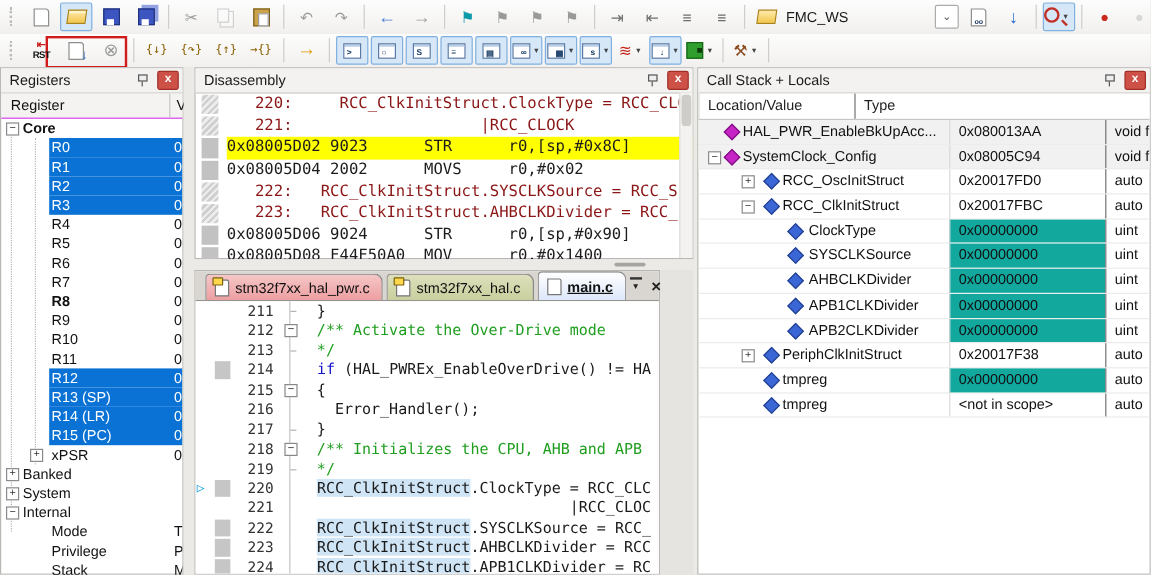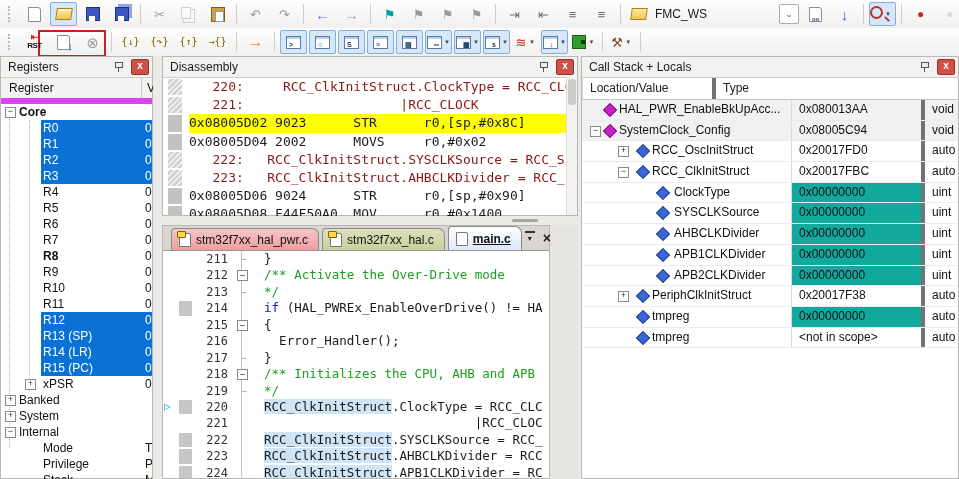--- a/index.html
+++ b/index.html
@@ -55,21 +55,21 @@
   .ptitle{height:20px;background:#f3f2f0;border-bottom:1px solid #cfcdca;display:flex;align-items:center;
           padding:0 3px 0 7px;font-size:12px;color:#1a1a1a}
   .pin{width:11px;height:12px;margin-left:auto;position:relative;margin-right:7px}
   .pin::before{content:"";position:absolute;left:2px;top:1px;width:6px;height:4px;border:1px solid #555;background:#eee}
   .pin::after{content:"";position:absolute;left:5px;top:7px;width:1px;height:4px;background:#555}
   .pclose{width:16px;height:14px;background:#ce5148;border:1px solid #9d2f27;border-radius:2px;color:#fff;
           font-size:10px;line-height:12px;text-align:center;font-weight:bold}
   .vsplit,.hsplit{position:absolute;background:#eceae7}
   
   #registers-panel{left:0;top:0;bottom:0;width:153px}
-  .rhead{position:relative;height:20px;background:#f4f3f1;border-bottom:6px solid #d946ef}
+  .rhead{position:relative;height:20px;background:#f4f3f1;border-bottom:1px solid #d946ef}
   .rhead .rh1{position:absolute;left:8px;top:3px}
   .rhead .rhdiv{position:absolute;left:140px;top:0;bottom:0;width:1px;background:#c6c6c6}
   .rhead .rh2{position:absolute;left:146px;top:3px}
   #reg-rows{position:relative;overflow:hidden;height:383px}
   .rrow{position:relative;height:16px;line-height:16px}
   .rrow.sel::before{content:"";position:absolute;left:40px;right:0;top:0;bottom:0;background:#0a72d4}
   .rrow .rl{position:absolute;z-index:1;white-space:nowrap}
   .rrow .rl.b{font-weight:bold}
   .rrow.sel .rl,.rrow.sel .rv{color:#fff}
   .rrow .rv{position:absolute;left:144px;width:9px;overflow:hidden;z-index:1}
@@ -129,21 +129,21 @@
   .seg.p{color:#1a1a1a}
   .seg.cm{color:#1f9e1f}
   .seg.kw{color:#1414c8}
   .seg.hl{background:#cfe4f5;color:#1a1a1a}
   
   #callstack-panel{left:581px;top:0;bottom:0;width:378px}
   .cshead{display:flex;height:21px;line-height:21px;background:#fff;border-bottom:1px solid #c6c6c6;
       font-size:12px;color:#222}
   .cs-name{width:209px;position:relative;overflow:hidden;flex:none}
   .cs-loc{width:130px;border-left:1px solid #d9d9d9;padding-left:7px;overflow:hidden;flex:none;box-sizing:border-box}
-  .cs-type{flex:1;border-left:4px solid #737373;padding-left:7px;overflow:hidden}
+  .cs-type{flex:1;border-left:1px solid #737373;padding-left:7px;overflow:hidden}
   .cshead .cs-name{padding-left:9px;box-sizing:border-box}
   .csrow{display:flex;height:19.7px;line-height:19.7px;border-bottom:1px solid #ececec;font-size:12px}
   .csrow.gray{background:#f1f1f1}
   .csrow .teal{background:#12a89e}
   .dia{position:absolute;width:8px;height:8px;transform:rotate(45deg);top:5px}
   .dia.func{background:#c724c7;border:1px solid #7d107d}
   .dia.var{background:#3a66d6;border:1px solid #23418f}
   .cexp{position:absolute;width:9px;height:9px;top:5px;border:1px solid #8a8a8a;background:#fff;
       font-size:9px;line-height:7px;text-align:center;color:#333}
   .cs-label{position:absolute;white-space:nowrap}

